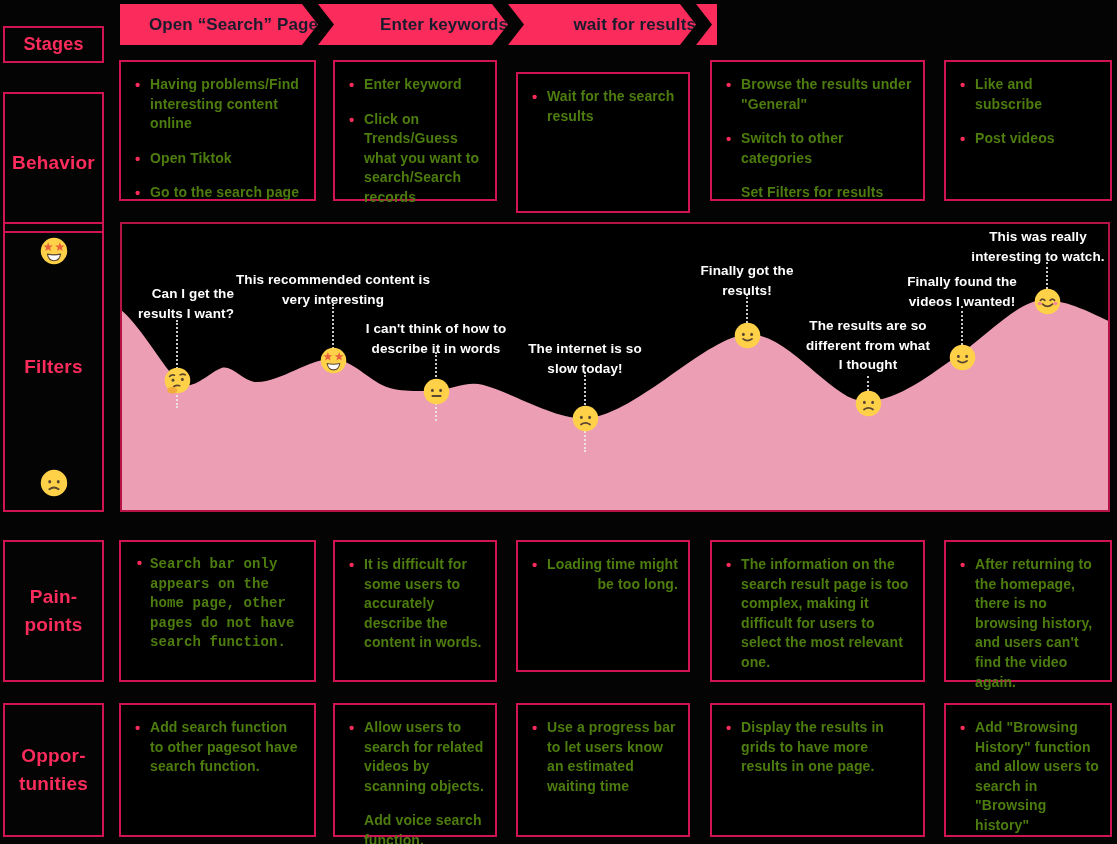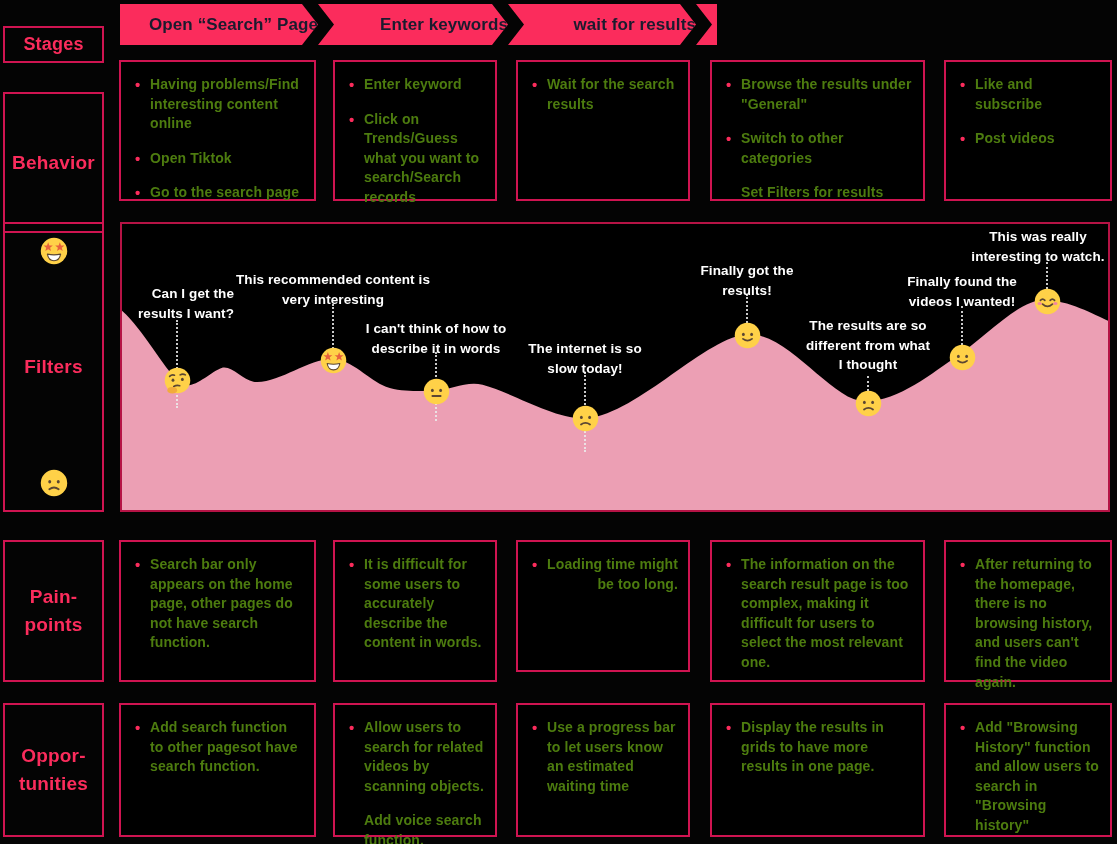--- a/index.html
+++ b/index.html
@@ -95,21 +95,21 @@
       <li>Open Tiktok</li>
       <li>Go to the search page</li>
     </ul>
   </div>
   <div class="cell" style="left:333px;top:60px;width:164px;height:141px;">
     <ul>
       <li>Enter keyword</li>
       <li>Click on Trends/Guess what you want to search/Search records</li>
     </ul>
   </div>
-  <div class="cell" style="left:516px;top:60px;width:174px;height:141px;">
+  <div class="cell" style="left:516px;top:72px;width:174px;height:141px;">
     <ul>
       <li>Wait for the search results</li>
     </ul>
   </div>
   <div class="cell" style="left:710px;top:60px;width:215px;height:141px;">
     <ul>
       <li>Browse the results under "General"</li>
       <li>Switch to other categories</li>
       <li class="no-bullet">Set Filters for results</li>
     </ul>
@@ -229,21 +229,21 @@
         </svg></span>
   </div>
 
   <div class="rowlabel" style="left:3px;top:540px;width:101px;height:142px;">
     <span>
       <span>Pain-</span><br>
       <span>points</span>
     </span>
   </div>
 
-  <div class="cell" style="left:119px;top:540px;width:197px;height:142px;">
+  <div class="cell" style="left:119px;top:540px;width:197px;height:142px;font-family:Liberation Mono, monospace;">
     <ul>
       <li>Search bar only appears on the home page, other pages do not have search function.</li>
     </ul>
   </div>
   <div class="cell" style="left:333px;top:540px;width:164px;height:142px;">
     <ul>
       <li>It is difficult for some users to accurately describe the content in words.</li>
     </ul>
   </div>
   <div class="cell" style="left:516px;top:540px;width:174px;height:132px;text-align:right;">

